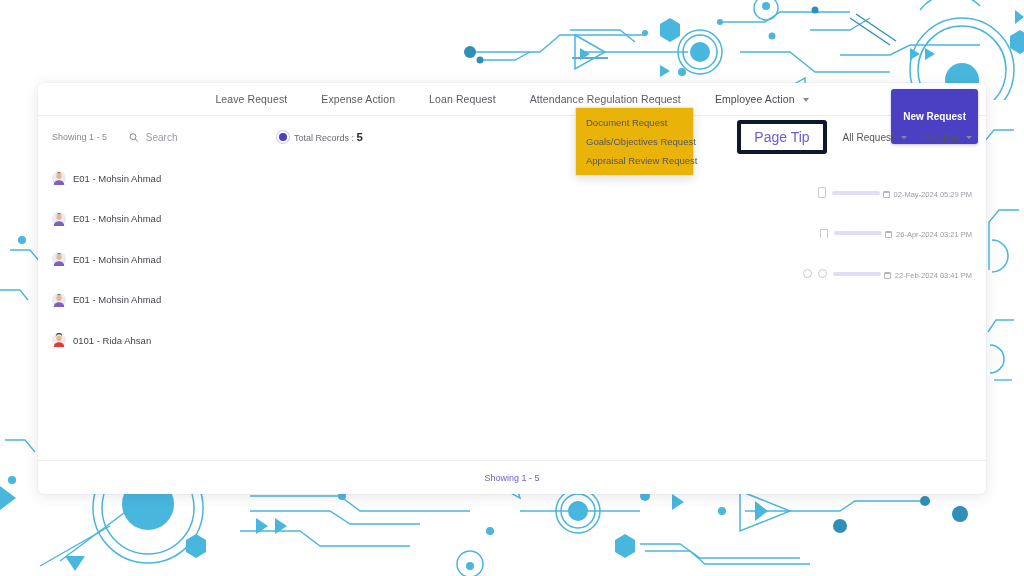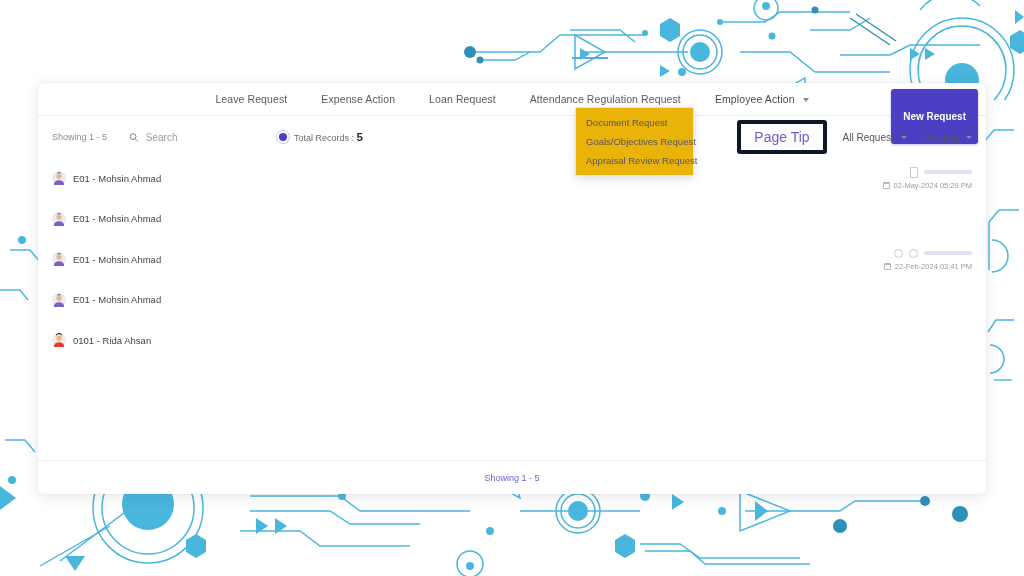--- a/index.html
+++ b/index.html
@@ -116,21 +116,21 @@
   .row {
     position: relative; height: 40.5px;
     display: flex; align-items: center; padding: 0 14px;
   }
   .row-left { display: flex; align-items: center; gap: 7px; }
   .avatar { width: 14px; height: 14px; flex: 0 0 14px; }
   .row-name { font-size: 9.5px; color: #44444e; white-space: nowrap; }
 
   .row-right {
     position: absolute; right: 14px; top: 0; height: 40.5px;
-    display: flex; flex-direction: column;
+    display: flex; flex-direction: row;
     align-items: flex-end; justify-content: center; gap: 3px;
   }
   .skeleton { display: flex; align-items: center; gap: 6px; height: 12px; }
   .ring {
     width: 9px; height: 9px; border-radius: 50%;
     border: 1.2px solid #c9c9d2;
   }
   .ring.partial { border-color: #c9c9d2; border-top-color: transparent; }
   .doc-glyph {
     width: 8px; height: 11px;
@@ -365,20 +365,30 @@
       <div class="row">
         <div class="row-left">
           <svg class="avatar" viewBox="0 0 32 32">
             <circle cx="16" cy="16" r="16" fill="#eceaf5"></circle>
             <circle cx="16" cy="12" r="6" fill="#e8b88a"></circle>
             <path d="M4 32 a12 11 0 0 1 24 0 Z" fill="#7b5fc4"></path>
             <path d="M10 9 a6 6 0 0 1 12 0 l-1 -4 h-10 Z" fill="#4a3a2a"></path>
           </svg>
           <span class="row-name">E01 - Mohsin Ahmad</span>
         </div>
+        <div class="row-right">
+          <div class="skeleton">
+            <span class="doc-glyph open"></span>
+            <span class="bar"></span>
+          </div>
+          <div class="date-line">
+            <span class="cal-icon"></span>
+            <span>26-Apr-2024 03:21 PM</span>
+          </div>
+        </div>
       </div>
 
       <div class="row">
         <div class="row-left">
           <svg class="avatar" viewBox="0 0 32 32">
             <circle cx="16" cy="16" r="16" fill="#eceaf5"></circle>
             <circle cx="16" cy="12" r="6" fill="#e8b88a"></circle>
             <path d="M4 32 a12 11 0 0 1 24 0 Z" fill="#7b5fc4"></path>
             <path d="M10 9 a6 6 0 0 1 12 0 l-1 -4 h-10 Z" fill="#4a3a2a"></path>
           </svg>

